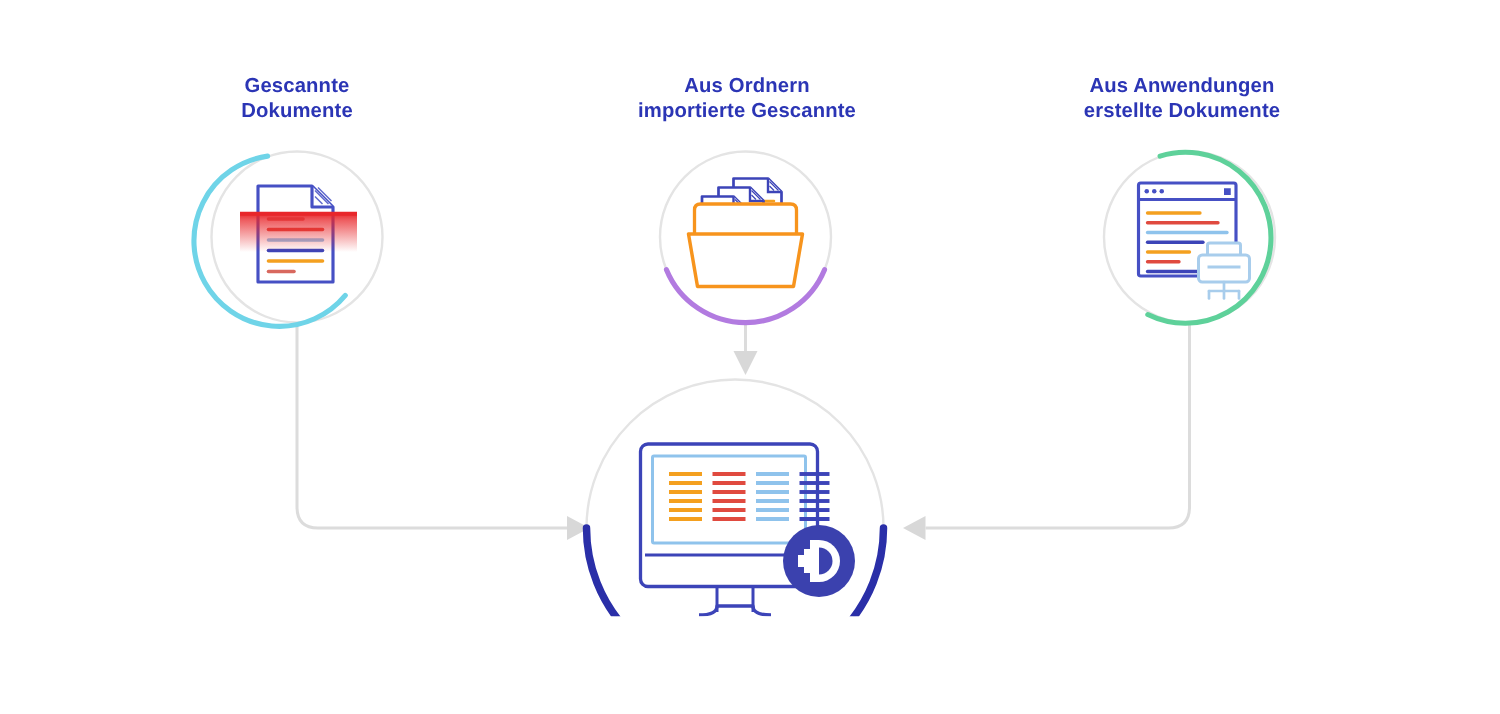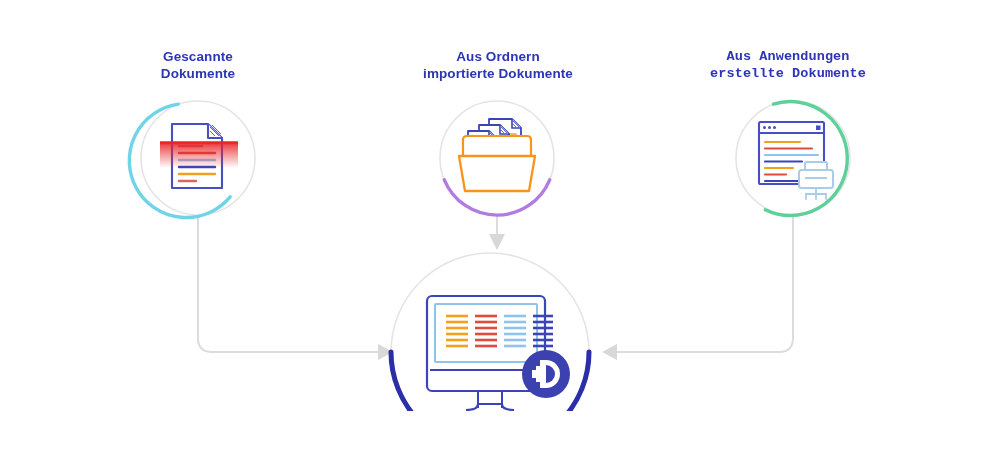--- a/index.html
+++ b/index.html
@@ -41,33 +41,32 @@
   }
   #title-folder {
     left: 398px;
     top: 48px;
     width: 200px;
   }
   #title-apps {
     left: 688px;
     top: 48px;
     width: 200px;
-    font-family: Liberation Mono, monospace;
   }
 </style>
 </head>
 <body>
 
 <div id="stage">
 
   <div class="node-title" id="title-scanned">Gescannte
 Dokumente</div>
 
   <div class="node-title" id="title-folder">Aus Ordnern
-importierte Dokumente</div>
+importierte Gescannte</div>
 
   <div class="node-title" id="title-apps">Aus Anwendungen
 erstellte Dokumente</div>
 
   <svg id="diagram-svg" viewBox="0 0 1000 476">
     <defs>
       <linearGradient id="beamGrad" x1="0" y1="0" x2="0" y2="1">
         <stop offset="0%" stop-color="#e8262a" stop-opacity="1"></stop>
         <stop offset="18%" stop-color="#e8262a" stop-opacity="0.75"></stop>
         <stop offset="100%" stop-color="#e8262a" stop-opacity="0"></stop>

